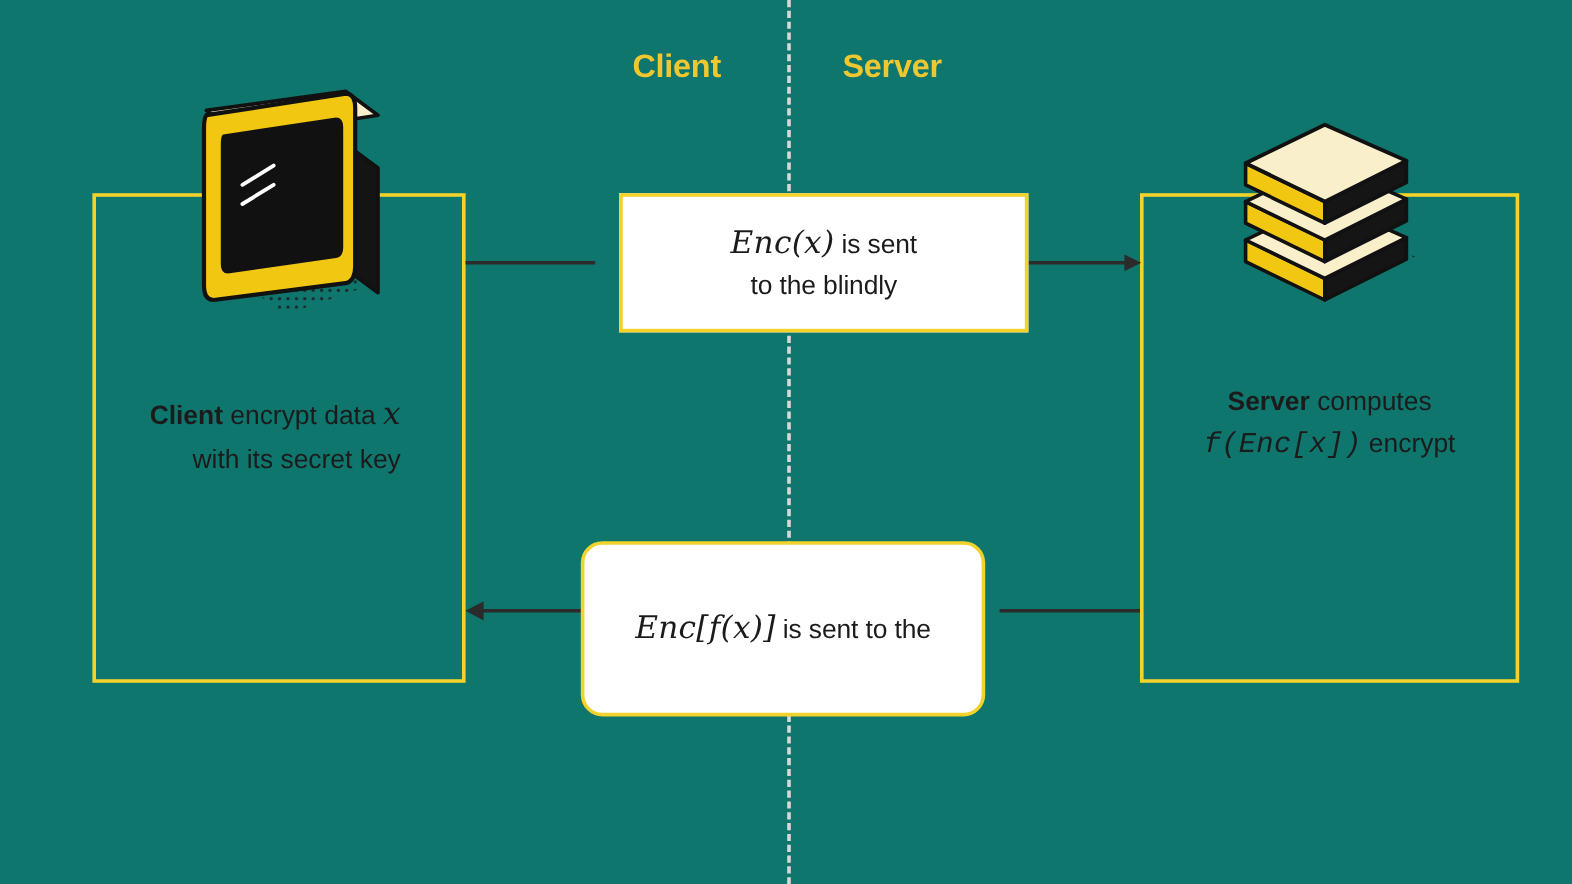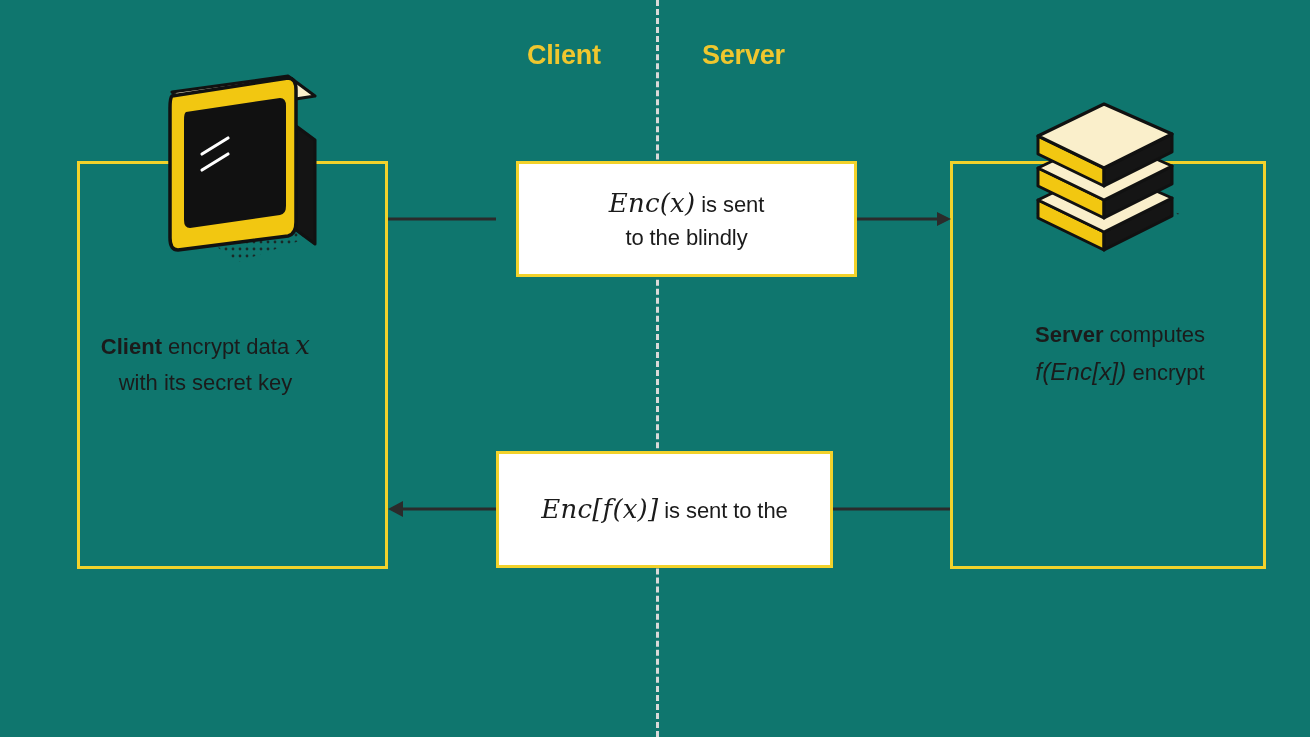--- a/index.html
+++ b/index.html
@@ -59,54 +59,54 @@
     background: #ffffff;
     box-sizing: border-box;
     display: flex;
     flex-direction: column;
     align-items: center;
     justify-content: center;
     z-index: 6;
     line-height: 1.42;
   }
   #msg-top    { left: 496px; top: 161px; width: 341px; height: 116px; margin-left: 20px; }
-  #msg-bottom { left: 496px; top: 451px; width: 337px; height: 117px; }
+  #msg-bottom { left: 484px; top: 451px; width: 337px; height: 146px; border-radius: 18px; }
 
   .msg-line {
     font-size: 22px;
     color: #1b1b1b;
     white-space: nowrap;
     letter-spacing: -0.1px;
   }
 
   
   .math {
     font-family: "DejaVu Serif", "Liberation Serif", serif;
     font-style: italic;
     font-size: 26px;
     letter-spacing: 0.2px;
   }
   .math-sm {
-    font-family: Liberation Sans, sans-serif;
+    font-family: Liberation Mono, monospace;
     font-style: italic;
     font-size: 24px;
     letter-spacing: 0.2px;
   }
 
   
   .panel-text {
     position: absolute;
     text-align: center;
     font-size: 22px;
     color: #1b1b1b;
     line-height: 1.58;
     z-index: 4;
   }
-  #client-text { left: 77px; top: 325px; width: 257px; }
-  #server-text { left: 950px; top: 318px; width: 316px; padding-left: 12px; }
+  #client-text { left: 77px; top: 325px; width: 257px; text-align: right; }
+  #server-text { left: 950px; top: 318px; width: 316px; }
   .panel-text b { font-weight: bold; }
 
   
   #arrow-layer {
     position: absolute;
     left: 0; top: 0;
     width: 1310px; height: 737px;
     z-index: 3;
     pointer-events: none;
   }

